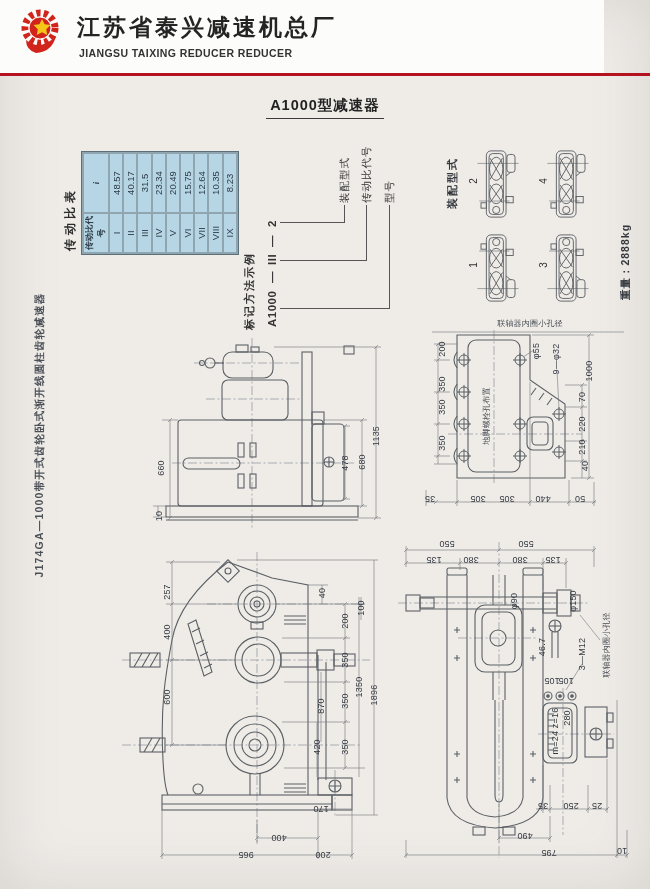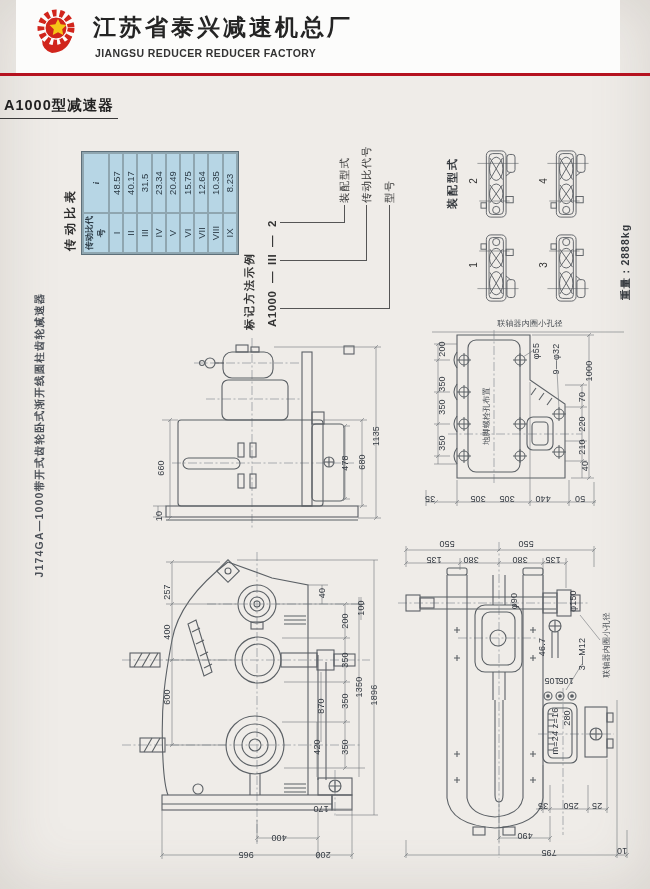--- a/index.html
+++ b/index.html
@@ -1,24 +1,24 @@
 <!DOCTYPE html>
 <html><head>
 <meta charset="utf-8">
 <style>
   html,body{margin:0;padding:0;background:#d8d5d0;font-family:"Liberation Sans",sans-serif;}
   .page{position:relative;width:650px;height:889px;margin:0 auto;overflow:hidden;
         background:linear-gradient(145deg,#f4f2ee 0%,#efedе9 40%,#eae7e2 100%);
         background-color:#efece8;box-shadow:inset 0 0 60px rgba(110,100,90,.18);}
-  .hdr{position:absolute;left:16px;top:0;width:604px;height:73px;background:#fcfcfb;}
+  .hdr{position:absolute;left:0;top:0;width:604px;height:73px;background:#fcfcfb;}
   .hdr-rule{position:absolute;left:0;top:73px;width:650px;height:3px;}
   .co-cn{position:absolute;left:77px;top:12px;font-size:23px;font-weight:700;letter-spacing:3px;color:#242424;white-space:nowrap;}
   .co-en{position:absolute;left:79px;top:47px;font-size:10.5px;font-weight:700;letter-spacing:.4px;color:#333;white-space:nowrap;}
   .logo{position:absolute;left:16px;top:6px;}
-  .ptitle{position:absolute;left:0;top:96px;width:650px;text-align:left;}
+  .ptitle{position:absolute;left:0;top:96px;width:650px;text-align:center;}
   .ptitle span{display:inline-block;font-size:14.5px;font-weight:700;color:#222;letter-spacing:1px;
         border-bottom:1.5px solid #3a3a3a;padding:0 4px 3px 4px;}
   
   .rot{position:absolute;}
   .ccw{transform-origin:0 0;position:relative;}
   
   .ratio-title{font-size:12px;font-weight:700;color:#2c2c2c;letter-spacing:4px;margin:0 0 2px 4px;}
   table.ratio{border-collapse:separate;border-spacing:2px;background:#8fa6b0;border:1px solid #5d707a;}
   table.ratio th,table.ratio td{background:#b7d6e5;color:#2c3b46;text-align:center;vertical-align:middle;padding:0;}
   table.ratio th{font-size:8.5px;font-weight:700;height:17px;}
@@ -51,21 +51,21 @@
 
   <div class="hdr">
     <svg class="logo" width="48" height="56" viewBox="0 0 48 56">
       <circle cx="24" cy="22" r="15" fill="none" stroke="#d1251c" stroke-width="7" stroke-dasharray="4.2 3.2"></circle>
       <circle cx="24" cy="22" r="11" fill="#d1251c"></circle>
       <circle cx="24" cy="22" r="11" fill="none" stroke="#fff" stroke-width="1"></circle>
       <path d="M10 34 Q24 46 40 30 Q36 46 20 47 Q10 44 10 34Z" fill="#d1251c"></path>
       <path d="M26 13 l2.6 5.3 5.9.8-4.3 4.1 1 5.8-5.2-2.7-5.2 2.7 1-5.8-4.3-4.1 5.9-.8z" fill="#f5c518"></path>
     </svg>
     <div class="co-cn">江苏省泰兴减速机总厂</div>
-    <div class="co-en">JIANGSU REDUCER REDUCER FACTORY</div>
+    <div class="co-en">JIANGSU TAIXING REDUCER REDUCER</div>
   </div>
   <div class="hdr-rule" style="background:#b5121f;"></div>
 
   <div class="ptitle"><span>A1000型减速器</span></div>
 
   <div class="rot" style="left:62px;top:140px;">
     <div class="ccw" style="width:115px;height:163px;transform:rotate(-90deg) translate(-115px,0);">
       <div class="ratio-title">传动比表</div>
       <table class="ratio">
         <tbody>

